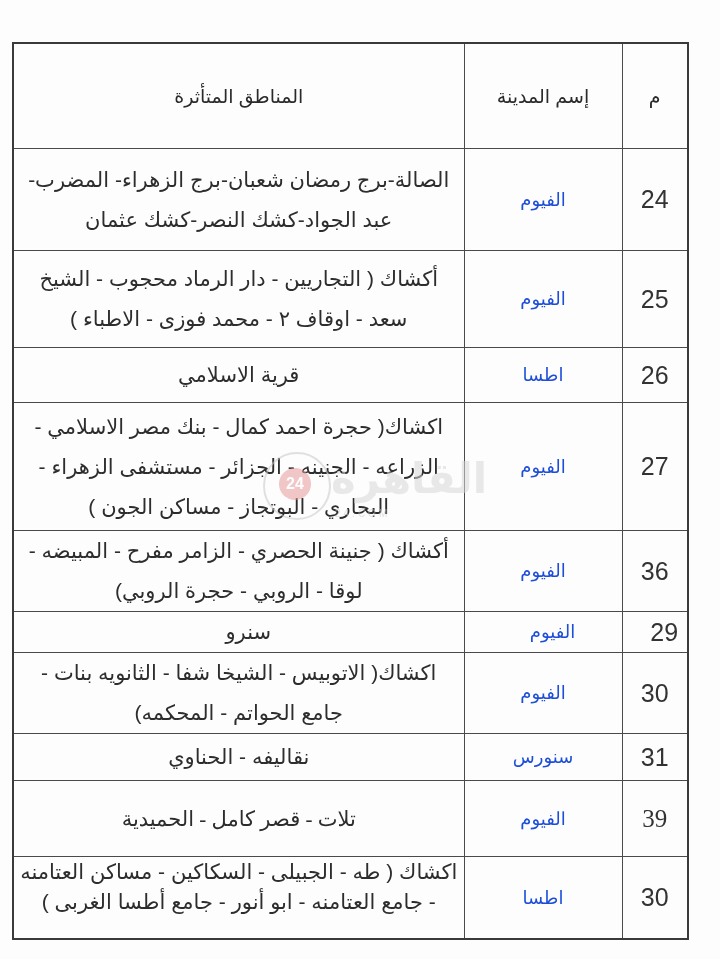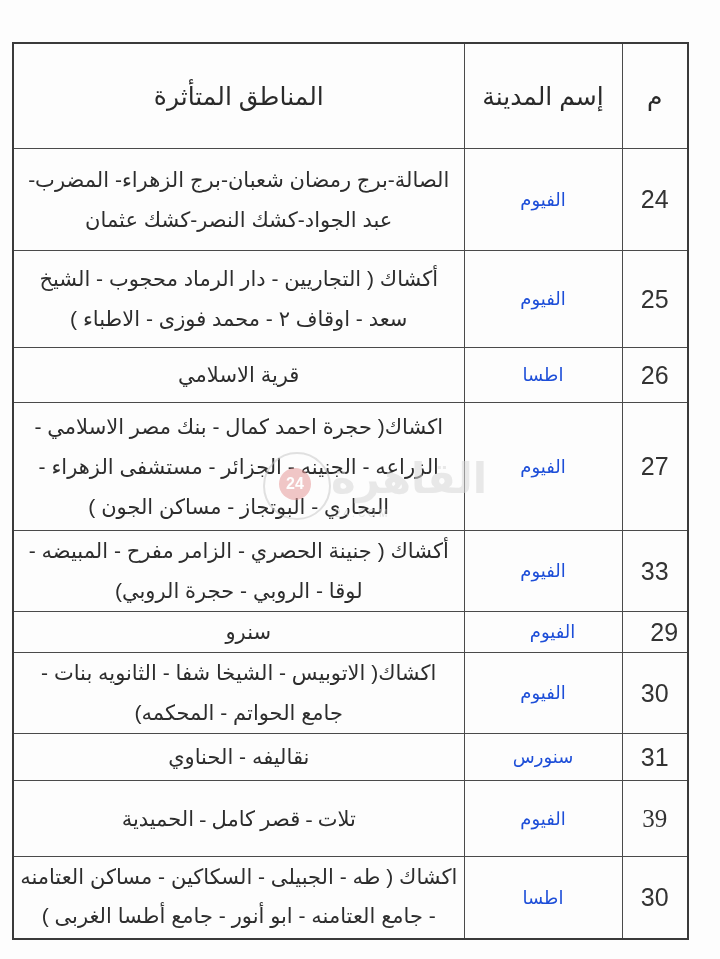--- a/index.html
+++ b/index.html
@@ -35,21 +35,21 @@
       border: 1.5px solid #4a4a4a;
       text-align: center;
       vertical-align: middle;
       padding: 0 6px;
       font-weight: normal;
     }
     col.c-num { width: 66px; }
     col.c-city { width: 158px; }
     col.c-areas { width: 451px; }
     th {
-      font-size: 25px;
+      font-size: 19px;
       height: 104px;
       font-weight: bold;
     }
     td.num {
       font-family: "Liberation Sans", sans-serif;
       font-size: 25px;
       color: #333;
     }
     td.city {
       font-size: 18px;
@@ -64,21 +64,21 @@
     tr.r24 td { height: 101px; }
     tr.r25 td { height: 96px; }
     tr.r26 td { height: 54px; }
     tr.r27 td { height: 127px; margin-left: 18px; }
     tr.r28 td { height: 67px; }
     tr.r29 td { height: 35px; padding-left: 25px; }
     tr.r30 td { height: 69px; }
     tr.r31 td { height: 46px; }
     tr.r39 td { height: 75px; font-family: Liberation Serif, serif; }
     tr.r40 td { height: 81px; }
-    tr.r40 td.areas-cell { overflow: hidden; line-height: 39px; vertical-align: top; padding-top: 0; margin-left: 46px; }
+    tr.r40 td.areas-cell { overflow: hidden; line-height: 30px; vertical-align: top; padding-top: 0; margin-left: 46px; }
     .watermark {
       position: absolute;
       left: 235px;
       top: 450px;
       width: 230px;
       height: 80px;
       pointer-events: none;
       opacity: 0.55;
     }
     .wm-clock {
@@ -149,21 +149,21 @@
         <td class="num">26</td>
         <td class="city">اطسا</td>
         <td class="areas-cell">قرية الاسلامي</td>
       </tr>
       <tr class="r27">
         <td class="num">27</td>
         <td class="city">الفيوم</td>
         <td class="areas-cell">اكشاك( حجرة احمد كمال - بنك مصر الاسلامي - الزراعه - الجنينه - الجزائر - مستشفى الزهراء - البحاري - البوتجاز - مساكن الجون )</td>
       </tr>
       <tr class="r28">
-        <td class="num">33</td>
+        <td class="num">36</td>
         <td class="city">الفيوم</td>
         <td class="areas-cell">أكشاك ( جنينة الحصري - الزامر مفرح - المبيضه - لوقا - الروبي - حجرة الروبي)</td>
       </tr>
       <tr class="r29">
         <td class="num">29</td>
         <td class="city">الفيوم</td>
         <td class="areas-cell">سنرو</td>
       </tr>
       <tr class="r30">
         <td class="num">30</td>

